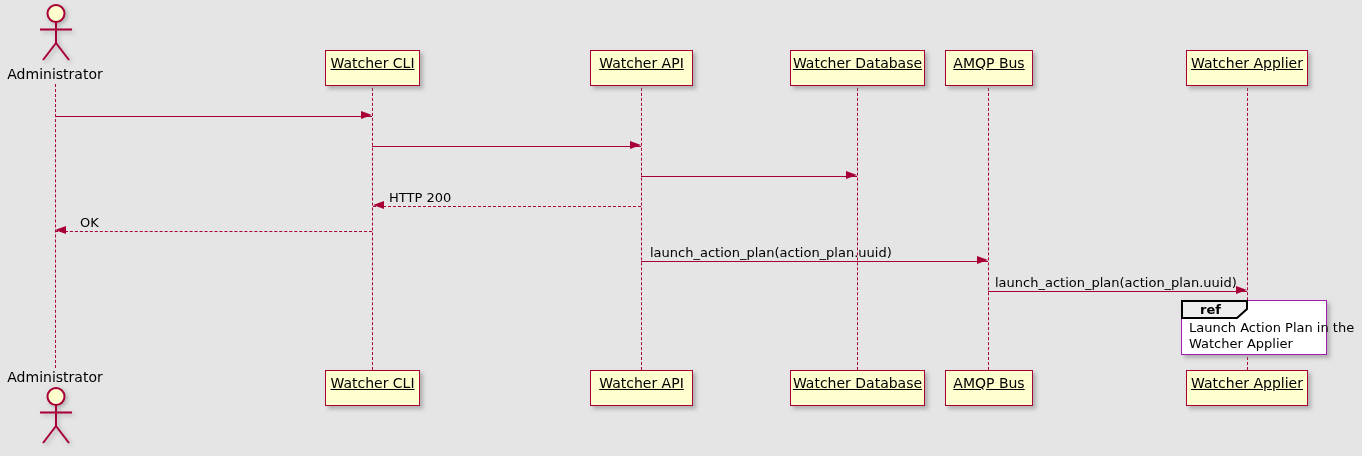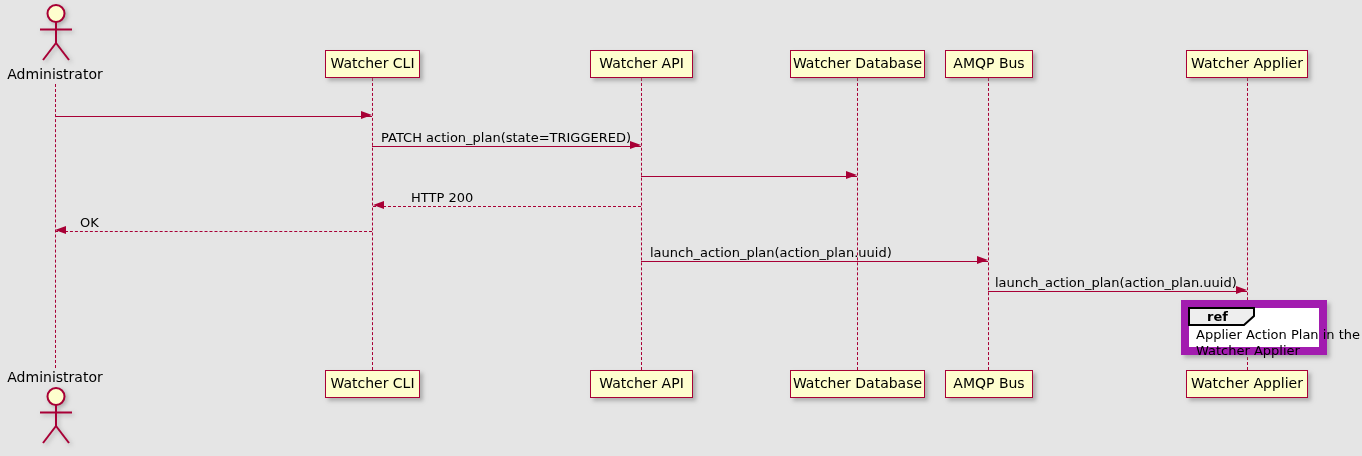--- a/index.html
+++ b/index.html
@@ -13,30 +13,31 @@
     overflow: hidden;
   }
   .lifeline {
     position: absolute;
     width: 0;
     border-left: 1px dashed #A80036;
     z-index: 0;
   }
   .pbox {
     position: absolute;
-    height: 28px;
+    height: 36px;
     box-sizing: border-box;
     background: #FEFECE;
     border: 1.5px solid #A80036;
     box-shadow: 3px 3px 4px rgba(130,130,130,0.55);
     text-align: center;
     font-size: 14px;
     line-height: 25px;
     z-index: 2;
     white-space: nowrap;
+    text-decoration: underline;
   }
   .actor-figure {
     position: absolute;
     z-index: 2;
     filter: drop-shadow(2.5px 2.5px 2px rgba(120,120,120,0.5));
   }
   .actor-figure svg { display: block; }
   .actor-label {
     position: absolute;
     width: 110px;
@@ -74,21 +75,21 @@
     border-top: 4.5px solid transparent;
     border-bottom: 4.5px solid transparent;
     border-right: 11px solid #A80036;
   }
   .ref-box {
     position: absolute;
     left: 1181px; top: 300px;
     width: 146px; height: 55px;
     box-sizing: border-box;
     background: #ffffff;
-    border: 8px solid #a21caf;
+    border: 1px solid #a21caf;
     box-shadow: 3px 3px 4px rgba(130,130,130,0.55);
     z-index: 3;
   }
   .ref-tab { position: absolute; left: -1px; top: -1px; }
   .ref-keyword {
     position: absolute;
     left: 0; top: 0;
     width: 57px; height: 17px;
     text-align: center;
     font-size: 13px;
@@ -140,30 +141,29 @@
     <span>AMQP Bus</span>
   </div>
   <div class="pbox" style="left:1186px; top:50px; width:122px;">
     <span>Watcher Applier</span>
   </div>
 
   <div class="arrow solid" style="left:55px; top:116px; width:317px;">
     <i class="head right"></i>
   </div>
 
-  <div class="msg-label" style="left:381px; top:130px;">PATCH action_plan(state=TRIGGERED)</div>
   <div class="arrow solid" style="left:372px; top:146px; width:269px;">
     <i class="head right"></i>
   </div>
 
   <div class="arrow solid" style="left:641px; top:176px; width:216px;">
     <i class="head right"></i>
   </div>
 
-  <div class="msg-label" style="left:411px; top:190px;">HTTP 200</div>
+  <div class="msg-label" style="left:389px; top:190px;">HTTP 200</div>
   <div class="arrow dashed" style="left:373px; top:206px; width:268px;">
     <i class="head left"></i>
   </div>
 
   <div class="msg-label" style="left:80px; top:215px;">OK</div>
   <div class="arrow dashed" style="left:55px; top:231px; width:317px;">
     <i class="head left"></i>
   </div>
 
   <div class="msg-label" style="left:650px; top:245px;">launch_action_plan(action_plan.uuid)</div>
@@ -175,21 +175,21 @@
   <div class="arrow solid" style="left:988px; top:291px; width:259px;">
     <i class="head right"></i>
   </div>
 
   <div class="ref-box">
     <svg class="ref-tab" width="70" height="20" viewBox="0 0 70 20">
       <polygon points="1,1 66,1 66,9 56,18 1,18" fill="#EEEEEE" stroke="#000000" stroke-width="2"></polygon>
     </svg>
     <div class="ref-keyword">ref</div>
     <div class="ref-body">
-      <div>Applier Action Plan in the</div>
+      <div>Launch Action Plan in the</div>
       <div>Watcher Applier</div>
     </div>
   </div>
 
   <div class="pbox" style="left:325px; top:370px; width:95px;">
     <span>Watcher CLI</span>
   </div>
   <div class="pbox" style="left:590px; top:370px; width:103px;">
     <span>Watcher API</span>
   </div>

